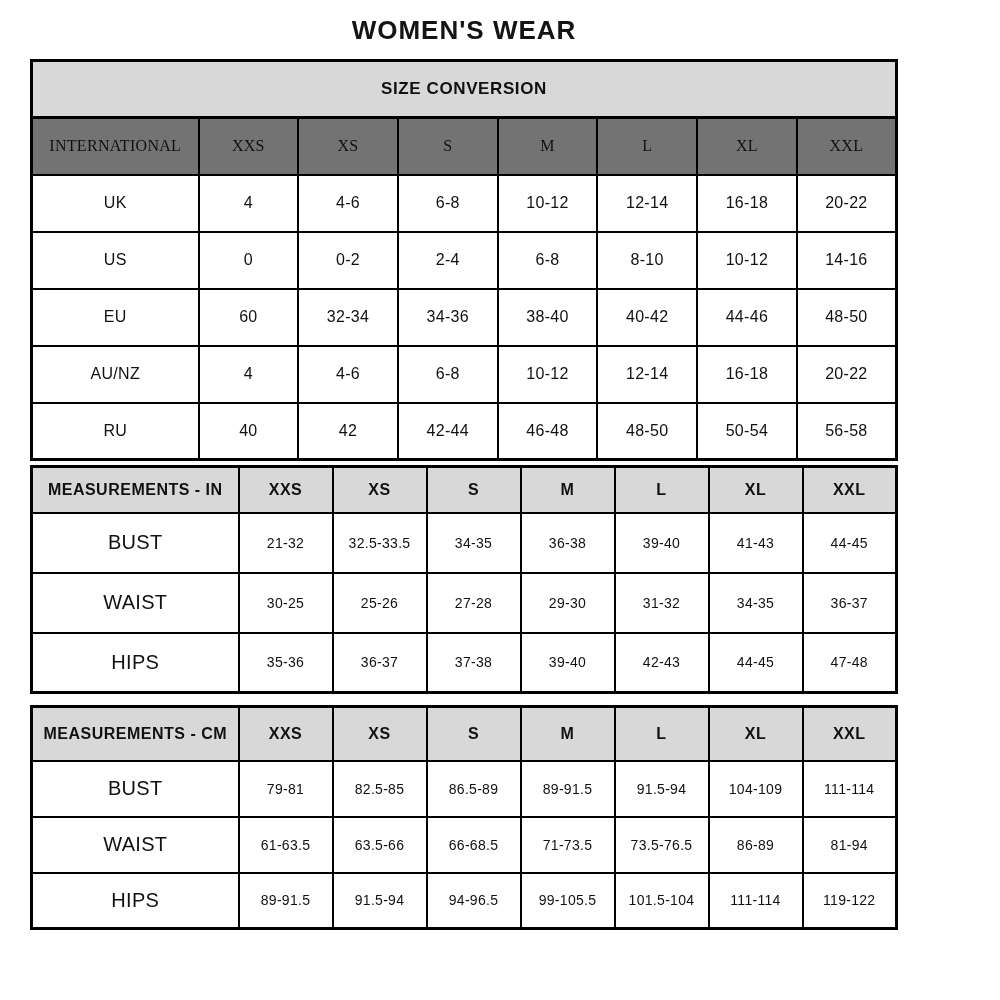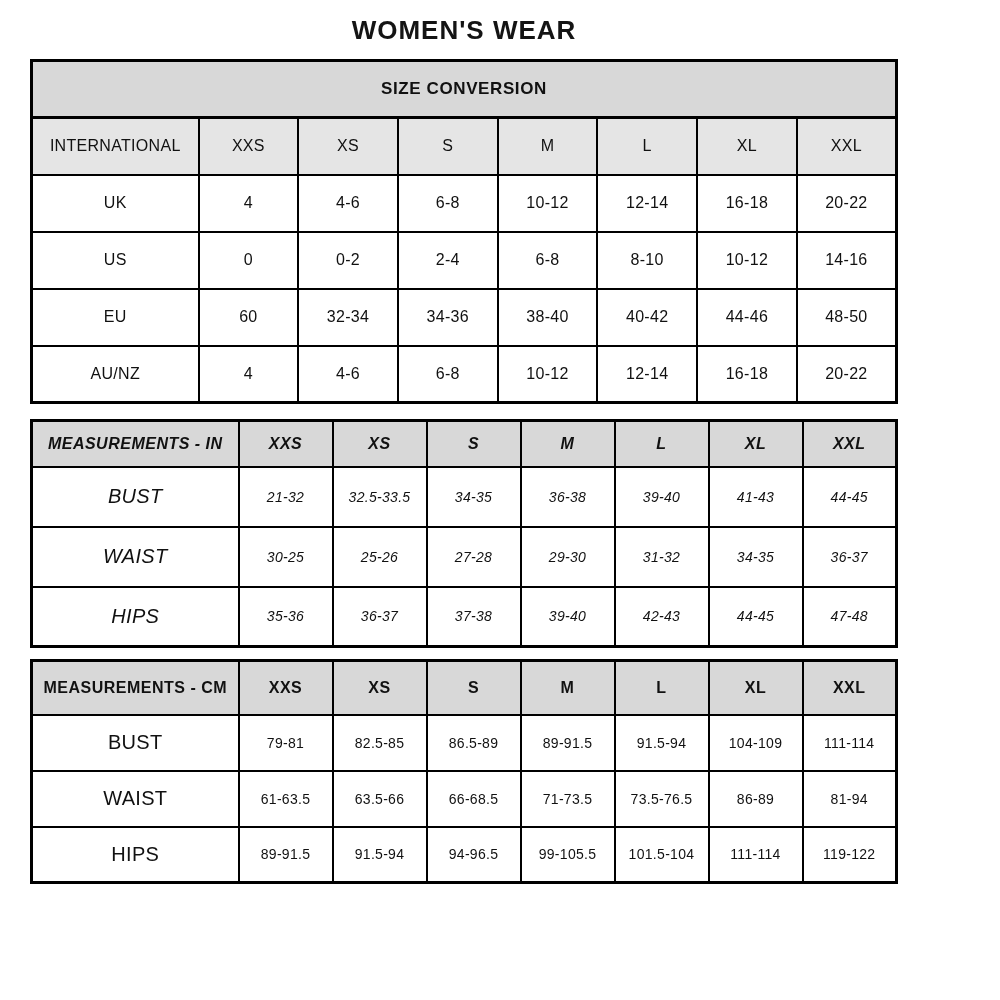--- a/index.html
+++ b/index.html
@@ -46,31 +46,31 @@
   #size-table .banner-cell {
     background: #d8d8d8;
     font-weight: 700;
     font-size: 17px;
     letter-spacing: 0.6px;
     height: 49px;
     border-bottom: 3px solid #000000;
   }
   #size-table tr { height: 57px; }
   #size-table th, #size-table td { font-size: 16px; }
-  #size-table thead tr[data-sizes] th { background: #e5e5e5; font-weight: 400; }
+  #size-table thead tr[data-sizes] th { background: #737373; font-weight: 400; font-family: Liberation Serif, serif; }
   
   .measure thead th {
     background: #d8d8d8;
     font-weight: 700;
     font-size: 16px;
     letter-spacing: 0.5px;
   }
   .measure tbody th { font-size: 20px; font-weight: 400; }
   .measure tbody td { font-size: 14px; }
-  #in-table { margin-top: 15px; font-style: italic; }
+  #in-table { margin-top: 4px; }
   #in-table thead tr { height: 46px; }
   #in-table tbody tr { height: 60px; }
   #cm-table { margin-top: 11px; }
   #cm-table thead tr { height: 54px; }
   #cm-table tbody tr { height: 56px; }
 </style>
 </head>
 <body>
 
 <div class="page">
@@ -137,20 +137,30 @@
         <tr>
           <th>AU/NZ</th>
           <td>4</td>
           <td>4-6</td>
           <td>6-8</td>
           <td>10-12</td>
           <td>12-14</td>
           <td>16-18</td>
           <td>20-22</td>
         </tr>
+        <tr>
+          <th>RU</th>
+          <td>40</td>
+          <td>42</td>
+          <td>42-44</td>
+          <td>46-48</td>
+          <td>48-50</td>
+          <td>50-54</td>
+          <td>56-58</td>
+        </tr>
       </tbody>
   </table>
 
   <table id="in-table" class="measure">
     <colgroup>
       <col style="width:207px">
       <col>
         <col>
         <col>
         <col>

